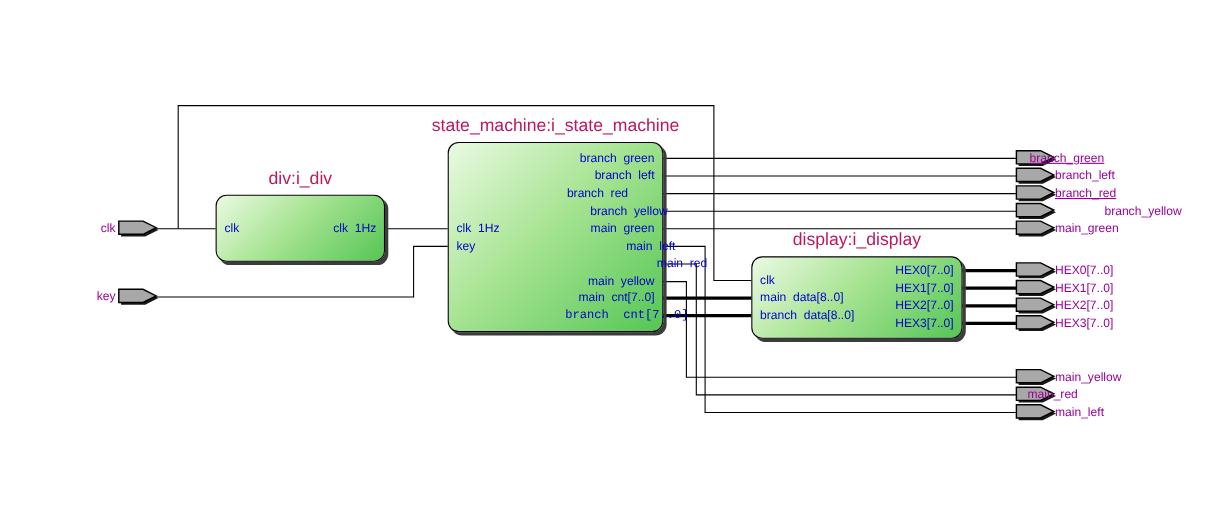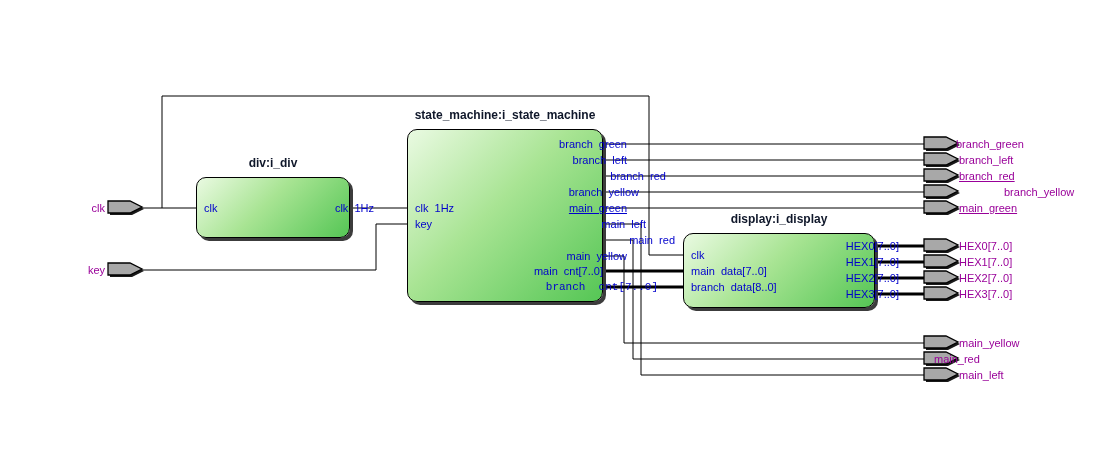--- a/index.html
+++ b/index.html
@@ -14,35 +14,34 @@
   .block{
     position:absolute;
     border:1px solid #000000;
     border-radius:10px;
     background:linear-gradient(135deg,#eafae2 0%,#a8e493 45%,#55c655 100%);
     box-shadow:3px 3px 0 #3c3c3c;
     box-sizing:border-box;
   }
   .block-title{
     position:absolute;
-    color:#0f172a;
-    font-size:12px;
+    color:#be185d;
+    font-size:16px;
     line-height:14px;
     text-align:center;
     white-space:pre;
-    font-weight:bold;
   }
   .port{
     position:absolute;
     color:#0000cc;
     font-size:11px;
     line-height:14px;
     white-space:pre;
   }
-  .port.right{text-align:right;margin-left:32px;}
+  .port.right{text-align:right;}
   .pin{position:absolute;}
   .pin-label{
     position:absolute;
     color:#990099;
     font-size:11px;
     line-height:14px;
     white-space:pre;
   }
   .pin-label.in{text-align:right;}
 </style>
@@ -74,32 +73,32 @@
       <div class="block" style="left: 196px; top: 177px; width: 154px; height: 61px;"></div>
       <div class="block-title" style="left: 176px; top: 156px; width: 194px;">div:i_div</div>
       <div class="port" style="left: 204px; top: 201px;">clk</div>
       <div class="port right" style="left: 196px; top: 201px; width: 146px;">clk  1Hz</div>
       <div class="block" style="left: 407px; top: 129px; width: 196px; height: 173px;"></div>
       <div class="block-title" style="left: 387px; top: 108px; width: 236px;">state_machine:i_state_machine</div>
       <div class="port" style="left: 415px; top: 201px;">clk  1Hz</div>
       <div class="port" style="left: 415px; top: 217px;">key</div>
       <div class="port right" style="left: 407px; top: 137px; width: 188px;">branch  green</div>
       <div class="port right" style="left: 407px; top: 153px; width: 188px;">branch  left</div>
-      <div class="port right" style="left: 407px; top: 169px; width: 227px;">branch  red</div>
+      <div class="port right" style="left: 407px; top: 169px; width: 164px;">branch  red</div>
       <div class="port right" style="left: 407px; top: 185px; width: 188px; padding-left: 12px;">branch  yellow</div>
-      <div class="port right" style="left: 407px; top: 201px; width: 188px; text-decoration: underline;">main  green</div>
+      <div class="port right" style="left: 407px; top: 201px; width: 188px;">main  green</div>
       <div class="port right" style="left: 426px; top: 217px; width: 188px;">main  left</div>
       <div class="port right" style="left: 407px; top: 233px; width: 188px; padding-left: 48px;">main  red</div>
       <div class="port right" style="left: 407px; top: 249px; width: 188px;">main  yellow</div>
-      <div class="port right" style="left: 407px; top: 264px; width: 164px;">main  cnt[7..0]</div>
+      <div class="port right" style="left: 407px; top: 264px; width: 188px;">main  cnt[7..0]</div>
       <div class="port right" style="left: 407px; top: 280px; width: 219px; font-family: Liberation Mono, monospace;">branch  cnt[7..0]</div>
       <div class="block" style="left: 683px; top: 233px; width: 192px; height: 75px;"></div>
       <div class="block-title" style="left: 663px; top: 212px; width: 232px;">display:i_display</div>
       <div class="port" style="left: 691px; top: 248px;">clk</div>
-      <div class="port" style="left: 691px; top: 264px;">main  data[7..0]</div>
+      <div class="port" style="left: 691px; top: 264px;">main  data[8..0]</div>
       <div class="port" style="left: 691px; top: 280px;">branch  data[8..0]</div>
       <div class="port right" style="left: 683px; top: 239px; width: 184px;">HEX0[7..0]</div>
       <div class="port right" style="left: 683px; top: 255px; width: 184px;">HEX1[7..0]</div>
       <div class="port right" style="left: 683px; top: 271px; width: 184px;">HEX2[7..0]</div>
       <div class="port right" style="left: 683px; top: 287px; width: 184px;">HEX3[7..0]</div>
     </div>
   <div id="pins">
       <svg width="40" height="18" class="pin" style="position: absolute; left: 107px; top: 199px; overflow: visible;">
         <polygon points="3,4 25,4 37,10 25,16 3,16" fill="#1a1a1a"></polygon>
         <polygon points="1,2 23,2 35,8 23,14 1,14" fill="#a8a8a8" stroke="#000000" stroke-width="1.3"></polygon>
@@ -107,41 +106,41 @@
       <div class="pin-label in" style="left: 43px; top: 201px; width: 62px;">clk</div>
       <svg width="40" height="18" class="pin" style="position: absolute; left: 107px; top: 261px; overflow: visible;">
         <polygon points="3,4 25,4 37,10 25,16 3,16" fill="#1a1a1a"></polygon>
         <polygon points="1,2 23,2 35,8 23,14 1,14" fill="#a8a8a8" stroke="#000000" stroke-width="1.3"></polygon>
       </svg>
       <div class="pin-label in" style="left: 43px; top: 263px; width: 62px;">key</div>
       <svg width="40" height="18" class="pin" style="position: absolute; left: 923px; top: 135px; overflow: visible;">
         <polygon points="3,4 25,4 37,10 25,16 3,16" fill="#1a1a1a"></polygon>
         <polygon points="1,2 23,2 35,8 23,14 1,14" fill="#a8a8a8" stroke="#000000" stroke-width="1.3"></polygon>
       </svg>
-      <div class="pin-label out" style="left: 956px; top: 137px;">branch_green</div>
+      <div class="pin-label out" style="left: 936px; top: 137px; text-decoration: underline;">branch_green</div>
       <svg width="40" height="18" class="pin" style="position: absolute; left: 923px; top: 151px; overflow: visible;">
         <polygon points="3,4 25,4 37,10 25,16 3,16" fill="#1a1a1a"></polygon>
         <polygon points="1,2 23,2 35,8 23,14 1,14" fill="#a8a8a8" stroke="#000000" stroke-width="1.3"></polygon>
       </svg>
       <div class="pin-label out" style="left: 959px; top: 153px;">branch_left</div>
       <svg width="40" height="18" class="pin" style="position: absolute; left: 923px; top: 167px; overflow: visible;">
         <polygon points="3,4 25,4 37,10 25,16 3,16" fill="#1a1a1a"></polygon>
         <polygon points="1,2 23,2 35,8 23,14 1,14" fill="#a8a8a8" stroke="#000000" stroke-width="1.3"></polygon>
       </svg>
       <div class="pin-label out" style="left: 959px; top: 169px; text-decoration: underline;">branch_red</div>
       <svg width="40" height="18" class="pin" style="position: absolute; left: 923px; top: 183px; overflow: visible;">
         <polygon points="3,4 25,4 37,10 25,16 3,16" fill="#1a1a1a"></polygon>
         <polygon points="1,2 23,2 35,8 23,14 1,14" fill="#a8a8a8" stroke="#000000" stroke-width="1.3"></polygon>
       </svg>
       <div class="pin-label out" style="left: 959px; top: 185px; padding-left: 45px;">branch_yellow</div>
       <svg width="40" height="18" class="pin" style="position: absolute; left: 923px; top: 199px; overflow: visible;">
         <polygon points="3,4 25,4 37,10 25,16 3,16" fill="#1a1a1a"></polygon>
         <polygon points="1,2 23,2 35,8 23,14 1,14" fill="#a8a8a8" stroke="#000000" stroke-width="1.3"></polygon>
       </svg>
-      <div class="pin-label out" style="left: 959px; top: 201px; text-decoration: underline;">main_green</div>
+      <div class="pin-label out" style="left: 959px; top: 201px;">main_green</div>
       <svg width="40" height="18" class="pin" style="position: absolute; left: 923px; top: 237px; overflow: visible;">
         <polygon points="3,4 25,4 37,10 25,16 3,16" fill="#1a1a1a"></polygon>
         <polygon points="1,2 23,2 35,8 23,14 1,14" fill="#a8a8a8" stroke="#000000" stroke-width="1.3"></polygon>
       </svg>
       <div class="pin-label out" style="left: 959px; top: 239px;">HEX0[7..0]</div>
       <svg width="40" height="18" class="pin" style="position: absolute; left: 923px; top: 253px; overflow: visible;">
         <polygon points="3,4 25,4 37,10 25,16 3,16" fill="#1a1a1a"></polygon>
         <polygon points="1,2 23,2 35,8 23,14 1,14" fill="#a8a8a8" stroke="#000000" stroke-width="1.3"></polygon>
       </svg>
       <div class="pin-label out" style="left: 959px; top: 255px;">HEX1[7..0]</div>

